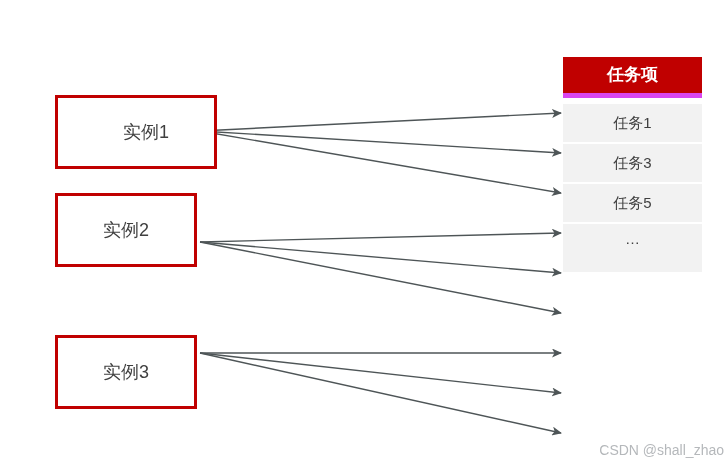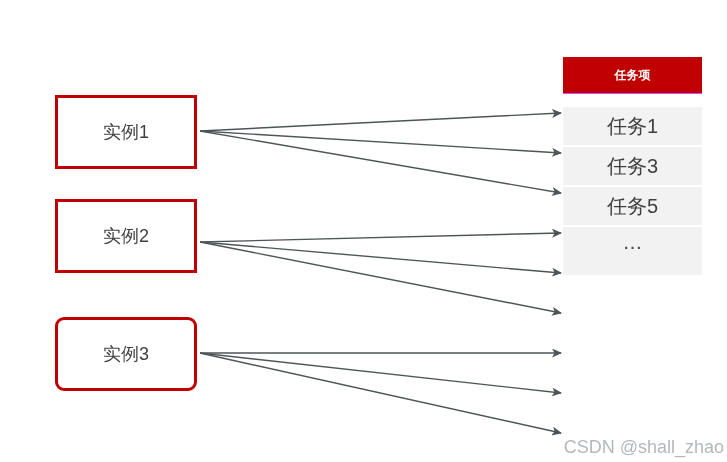--- a/index.html
+++ b/index.html
@@ -40,47 +40,47 @@
   #task-column {
     position: absolute;
     left: 563px;
     top: 57px;
     width: 139px;
   }
   .task-header {
     height: 36px;
     line-height: 36px;
     background: var(--accent);
-    border-bottom: 1px solid #d946ef;
+    border-bottom: 5px solid #d946ef;
     color: var(--header-text);
     font-weight: bold;
-    font-size: 12px;
+    font-size: 17px;
     text-align: center;
-    margin-bottom: 13px;
+    margin-bottom: 6px;
   }
   .task-row {
     height: 38px;
     line-height: 38px;
     margin-bottom: 2px;
     text-align: center;
-    font-size: 20px;
+    font-size: 15px;
     color: var(--text);
   }
   .task-row.light { background: var(--row-light); }
   .task-row.dark  { background: var(--row-dark); }
   .task-row.last {
     height: 48px;
     line-height: 30px;
     margin-bottom: 0;
   }
   #watermark {
     position: absolute;
     right: 3px;
     bottom: 4px;
-    font-size: 18px;
+    font-size: 14px;
     color: var(--watermark);
     white-space: nowrap;
   }
 </style>
 </head>
 <body>
 
 <div id="canvas" style="--accent: #c00000; --row-light: #f2f2f2; --row-dark: #d9d9d9; --text: #3f3f3f; --header-text: #ffffff; --watermark: #b5b8bb;">
   <svg id="arrow-layer" width="727" height="462" viewBox="0 0 727 462">
       <defs>
@@ -93,27 +93,27 @@
       <line x1="200" y1="131" x2="561" y2="193" stroke="#4e5557" stroke-width="1.4" marker-end="url(#arrowhead)"></line>
       <line x1="200" y1="242" x2="561" y2="233" stroke="#4e5557" stroke-width="1.4" marker-end="url(#arrowhead)"></line>
       <line x1="200" y1="242" x2="561" y2="273" stroke="#4e5557" stroke-width="1.4" marker-end="url(#arrowhead)"></line>
       <line x1="200" y1="242" x2="561" y2="313" stroke="#4e5557" stroke-width="1.4" marker-end="url(#arrowhead)"></line>
       <line x1="200" y1="353" x2="561" y2="353" stroke="#4e5557" stroke-width="1.4" marker-end="url(#arrowhead)"></line>
       <line x1="200" y1="353" x2="561" y2="393" stroke="#4e5557" stroke-width="1.4" marker-end="url(#arrowhead)"></line>
       <line x1="200" y1="353" x2="561" y2="433" stroke="#4e5557" stroke-width="1.4" marker-end="url(#arrowhead)"></line>
     </svg>
 
   <div id="instance-boxes">
-      <div class="instance-box" style="top: 95px;">
+      <div class="instance-box" style="top: 95px; padding-left: 20px;">
         <span class="instance-label">实例1</span>
       </div>
-      <div class="instance-box" style="top: 199px;">
+      <div class="instance-box" style="top: 193px;">
         <span class="instance-label">实例2</span>
       </div>
-      <div class="instance-box" style="top: 317px; border-radius: 9px;">
+      <div class="instance-box" style="top: 335px;">
         <span class="instance-label">实例3</span>
       </div>
     </div>
 
   <div id="task-column">
     <div class="task-header">任务项</div>
     <div id="task-rows">
         <div class="task-row light">任务1</div>
         <div class="task-row light">任务3</div>
         <div class="task-row light">任务5</div>

